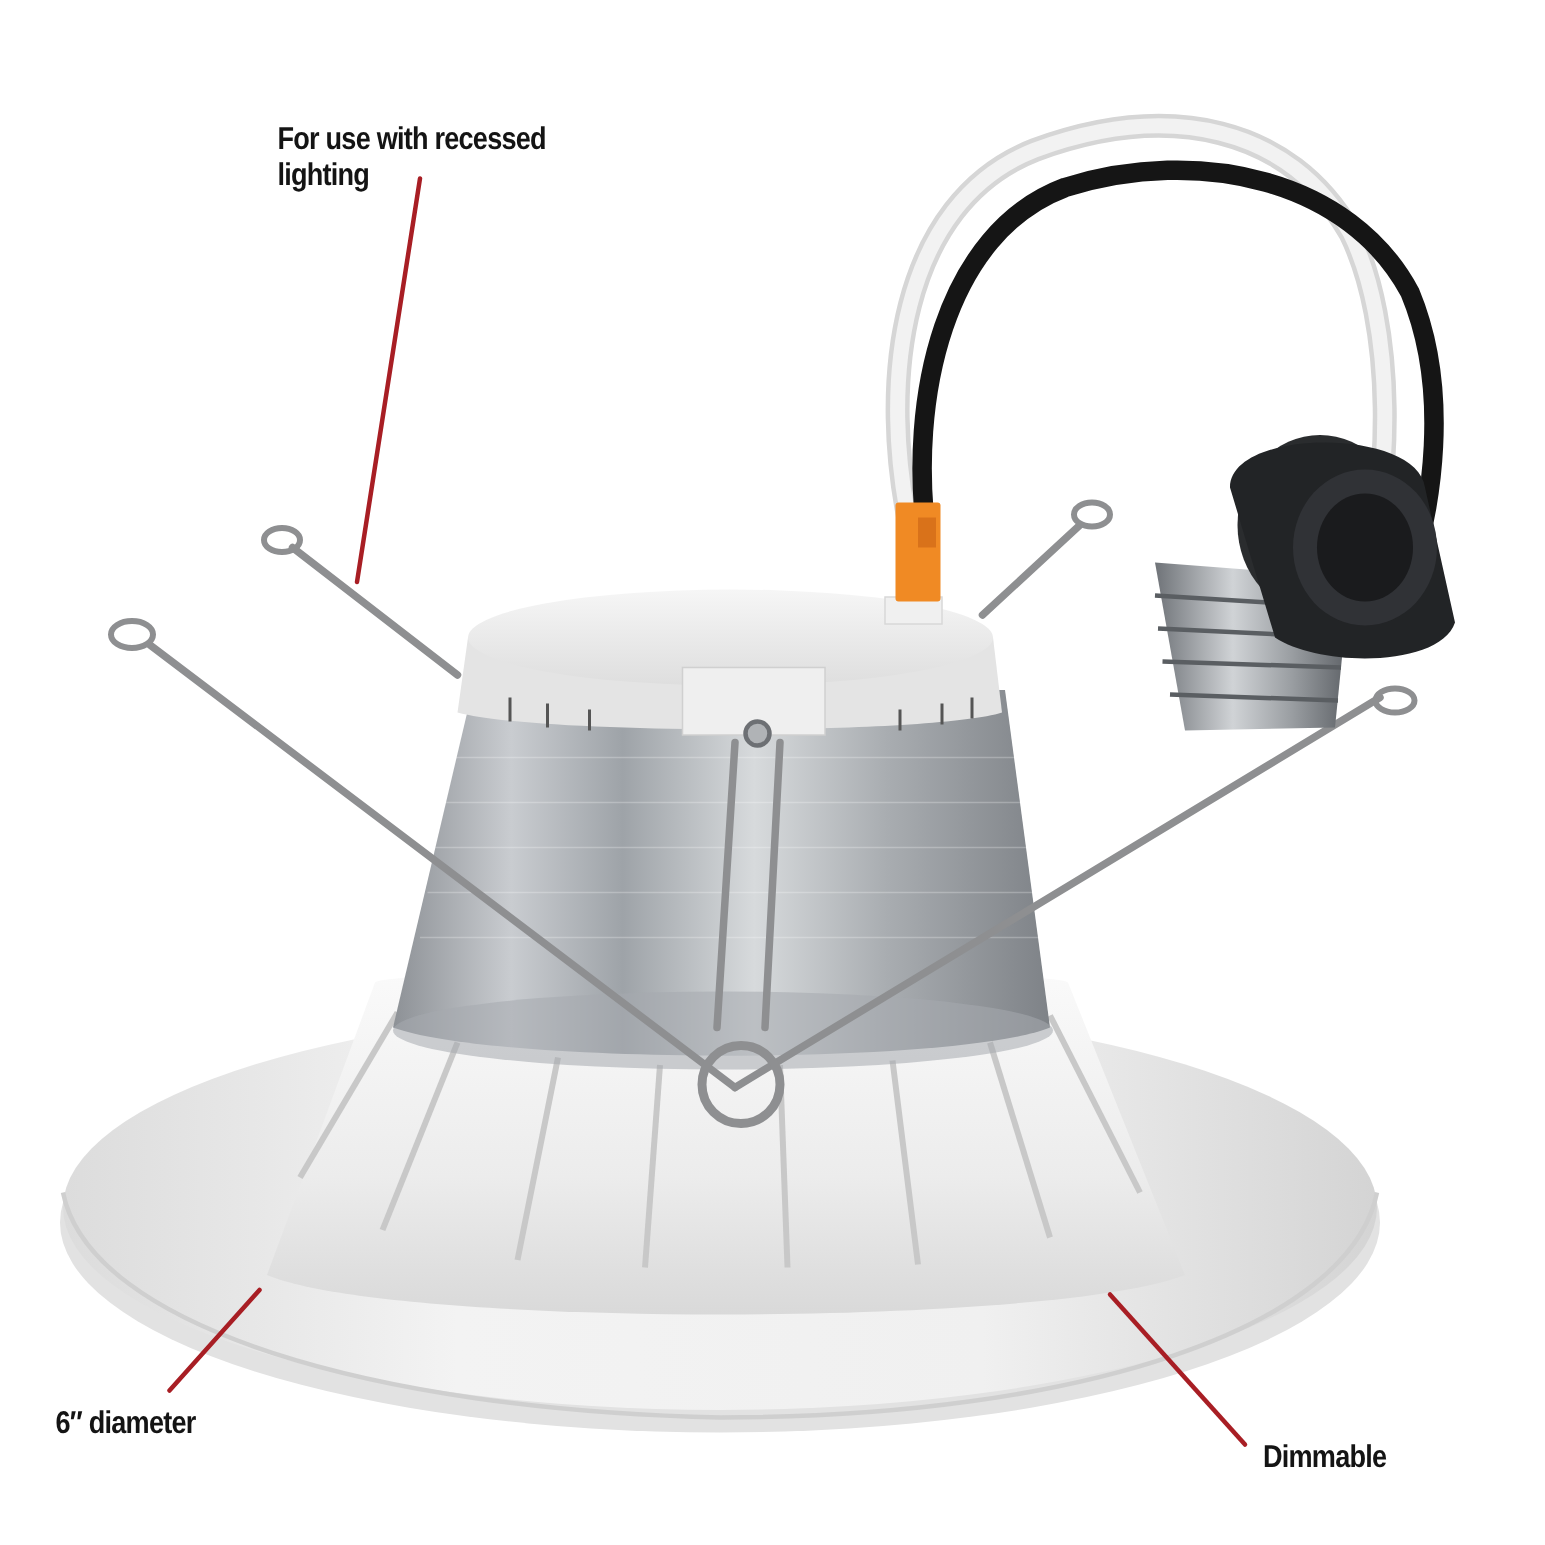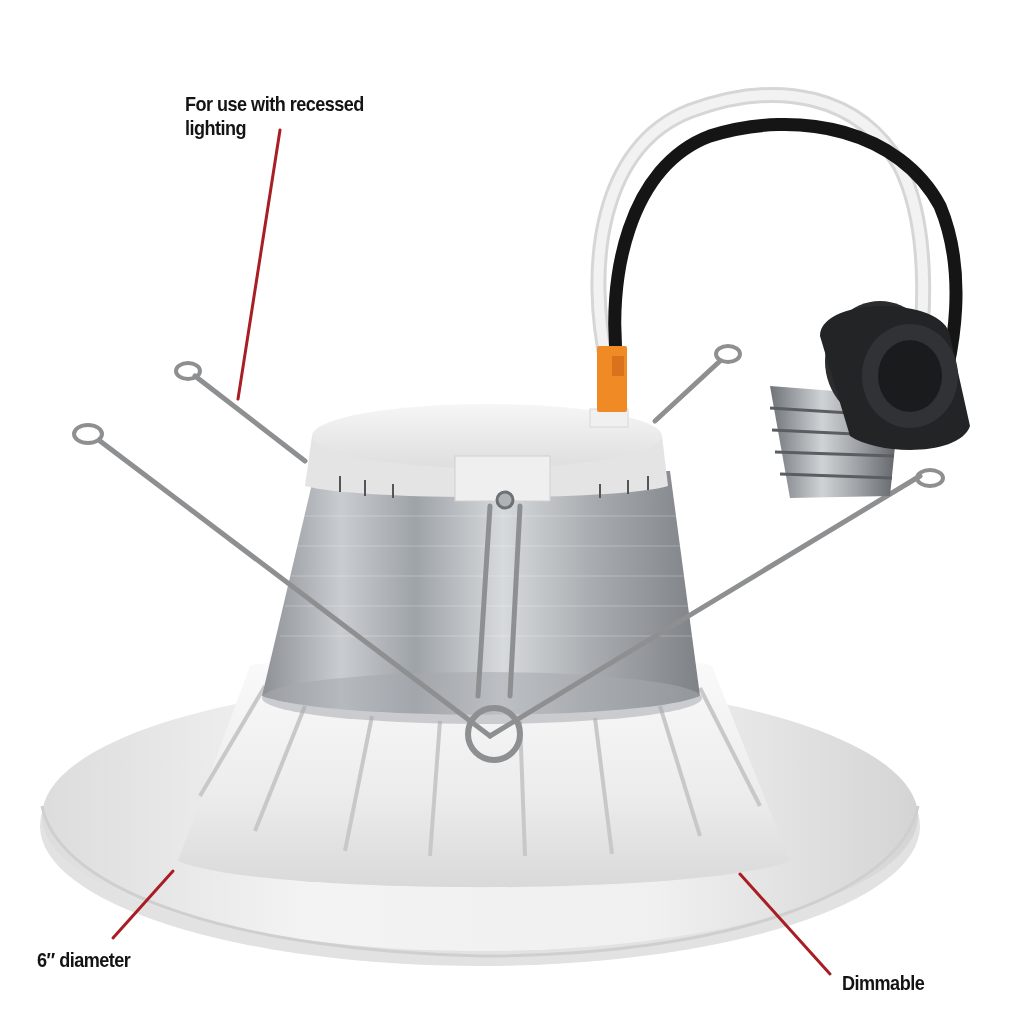--- a/index.html
+++ b/index.html
@@ -1,18 +1,18 @@
 <!DOCTYPE html>
 <html><head>
   <meta charset="utf-8">
   <style>
     html, body { margin: 0; padding: 0; background: #ffffff; }
     body { width: 1030px; height: 1030px; position: relative; overflow: hidden;
            font-family: "Liberation Sans", sans-serif; }
-    .stage { position: absolute; left: 0; top: 16px; width: 1030px; height: 742px; }
+    .stage { position: absolute; left: 0; top: 5px; width: 1030px; height: 742px; }
     .label { position: absolute; color: #141414; font-family: "Liberation Sans", sans-serif;
              font-weight: 700; font-size: 21px; line-height: 24px; letter-spacing: -0.6px;
              transform: scaleX(0.86); transform-origin: left top; white-space: nowrap; }
     .label-recessed { left: 185px; top: 76px; }
     .label-diameter { left: 37px; top: 932px; }
     .label-dimmable { left: 842px; top: 955px; }
   </style>
 </head>
 <body>
 

